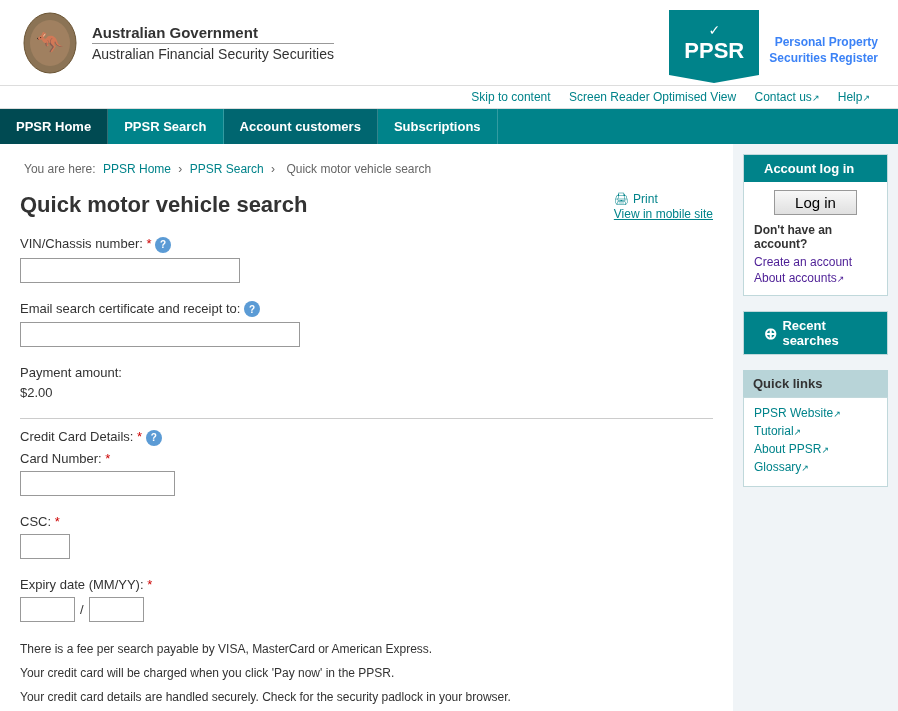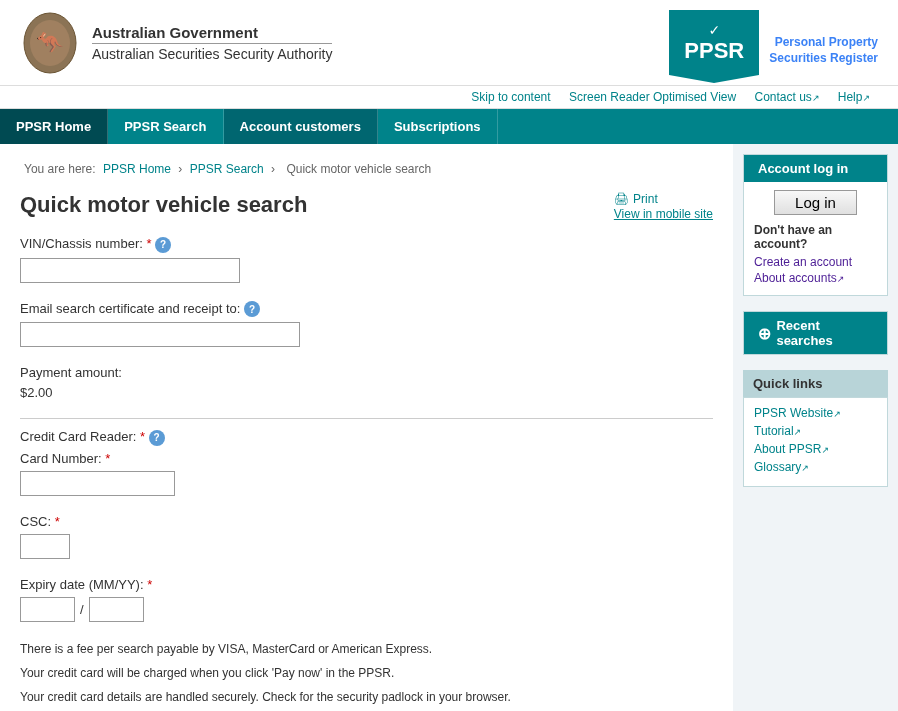--- a/index.html
+++ b/index.html
@@ -58,21 +58,21 @@
     .form-input-csc { border: 1px solid #999; padding: 4px 6px; font-size: 13px; width: 50px; }
 
     .payment-amount { font-size: 13px; color: #333; margin-top: 4px; }
 
     .expiry-row { display: flex; align-items: center; gap: 5px; }
 
     .info-text { font-size: 12px; color: #333; margin-bottom: 6px; line-height: 1.5; }
 
     
     .sidebar-box { background: #fff; border: 1px solid #c0d8db; margin-bottom: 15px; }
-    .sidebar-box-header { background: #00838a; color: #fff; padding: 6px 14px; font-size: 13px; font-weight: bold; display: flex; align-items: center; gap: 5px; }
+    .sidebar-box-header { background: #00838a; color: #fff; padding: 6px 20px; font-size: 13px; font-weight: bold; display: flex; align-items: center; gap: 5px; }
     .sidebar-box-header .plus { font-size: 16px; }
     .sidebar-box-content { padding: 8px 10px; }
     .log-in-btn { border: 1px solid #999; background: linear-gradient(to bottom, #f8f8f8, #e0e0e0); padding: 3px 20px; font-size: 15px; cursor: pointer; display: block; margin: 0 auto 8px auto; }
     .sidebar-box-content .dont-have { font-size: 12px; font-weight: bold; margin-bottom: 4px; }
     .sidebar-box-content a { font-size: 12px; color: #4c1d95; text-decoration: none; display: block; margin-bottom: 2px; }
 
     .quick-links-header { background: #b8d4d8; color: #333; padding: 6px 10px; font-size: 13px; font-weight: bold; }
     .quick-links-content { padding: 8px 10px; background: #fff; border: 1px solid #c0d8db; }
     .quick-links-content a { font-size: 12px; color: #00838a; text-decoration: none; display: block; margin-bottom: 4px; }
 
@@ -89,21 +89,21 @@
   <div id="header-left">
     <div class="coa-icon">
       <svg width="55" height="62" viewBox="0 0 55 62">
         <ellipse cx="27" cy="31" rx="26" ry="30" fill="#8B7355" stroke="#6B5535" stroke-width="1"></ellipse>
         <ellipse cx="27" cy="31" rx="20" ry="23" fill="#a08060"></ellipse>
         <text x="27" y="38" text-anchor="middle" font-size="22" fill="#fff" font-weight="bold">🦘</text>
       </svg>
     </div>
     <div id="header-titles">
       <div class="gov-title">Australian Government</div>
-      <div class="agency-title">Australian Securities Security Authority</div>
+      <div class="agency-title">Australian Financial Security Securities</div>
     </div>
   </div>
   <div style="display:flex; align-items:center; gap:10px;">
     <div class="ppsr-badge">
       <div class="ppsr-badge-inner">
         <span class="ppsr-check">✓</span>
         <span class="ppsr-letters">PPSR</span>
       </div>
     </div>
     <div class="ppsr-subtitle">
@@ -186,21 +186,21 @@
 
       <div class="form-section">
         <div class="form-label">Payment amount:</div>
         <div class="payment-amount">$2.00</div>
       </div>
 
       <hr class="section-divider">
 
       <div class="credit-card-section">
         <div class="form-label">
-          <span>Credit Card Reader:</span>
+          <span>Credit Card Details:</span>
           <span class="required"> *</span>
           <a href="#" class="help-icon">?</a>
         </div>
 
         <div class="form-section">
           <div class="form-label">
             <span>Card Number:</span>
             <span class="required"> *</span>
           </div>
           <input type="text" class="form-input-medium" style="">

